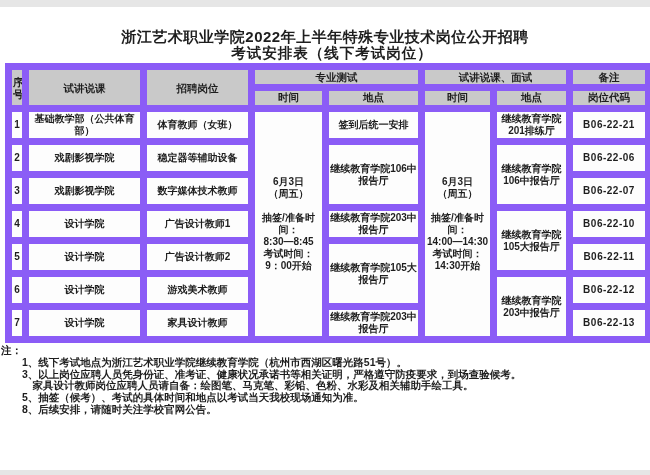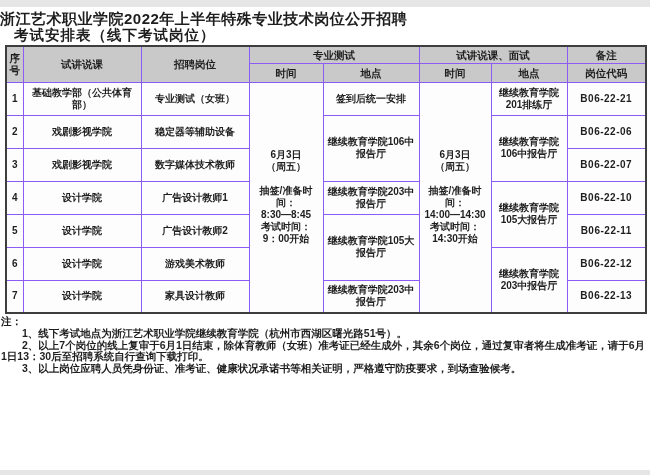--- a/index.html
+++ b/index.html
@@ -8,43 +8,43 @@
     background:#ffffff;
     font-family:"Liberation Sans","DejaVu Sans",sans-serif;
     font-weight:bold;
     color:#1e1e1e;
     position:relative;
     overflow:hidden;
   }
   .strip-top { width:650px; height:7px; background:#e6e6e6; }
   .strip-bottom { position:absolute; left:0; bottom:0; width:650px; height:5px; background:#e6e6e6; }
 
-  .title-block { padding-top:3px; }
+  .title-block { text-align:center; padding-top:21px; }
   .title-line1 { font-size:15px; line-height:17px; letter-spacing:0.5px; }
   .title-line2 { font-size:14.5px; line-height:16px; letter-spacing:1px;margin-left:14px; }
 
   table.exam {
     border-collapse:collapse;
     table-layout:fixed;
     width:640px;
     margin:2px 0 0 5px;
     border:2px solid #3e3e3e;
   }
   .exam th, .exam td {
-    border:1px solid #8b5cf6;
+    border:7px solid #8b5cf6;
     text-align:center;
     vertical-align:middle;
     font-weight:bold;
     padding:1px;
     overflow:hidden;
   }
   .exam thead th { background:#c9c9c9; font-size:10.5px; line-height:12px; }
   .exam tbody td { background:#fdfdfd; font-size:10px; line-height:12px; }
   .exam thead tr.group { height:17px; }
-  .exam thead tr.sub { height:19px; }
+  .exam thead tr.sub { height:19px;font-family:Liberation Mono, monospace; }
   .exam tbody tr { height:33px; }
   .dept { font-size:9.5px; }
   .pre { white-space:pre-line; line-height:12.5px; }
   .code { font-size:10.5px; letter-spacing:0.5px; }
 
   .notes { padding:2px 2px 0 1px; font-size:10.5px; line-height:11.8px; }
   .note { text-indent:2em; }
   .note-label { text-indent:0; }
   .note-sub { text-indent:3em; }
 </style>
@@ -83,21 +83,21 @@
       <th>地点</th>
       <th>时间</th>
       <th>地点</th>
       <th>岗位代码</th>
     </tr>
   </thead>
   <tbody>
     <tr>
       <td>1</td>
       <td class="dept">基础教学部（公共体育部）</td>
-      <td>专业测试（女班）</td>
+      <td>体育教师（女班）</td>
       <td rowspan="7" class="pre">6月3日
 （周五）
 
 抽签/准备时
 间：
 8:30—8:45
 考试时间：
 9：00开始</td>
       <td class="pre">签到后统一安排</td>
       <td rowspan="7" class="pre">6月3日
@@ -161,17 +161,19 @@
       <td class="pre">继续教育学院203中
 报告厅</td>
       <td class="code">B06-22-13</td>
     </tr>
   </tbody>
 </table>
 
 <div class="notes">
   <div class="note note-label">注：</div>
   <div class="note">1、线下考试地点为浙江艺术职业学院继续教育学院（杭州市西湖区曙光路51号）。</div>
-  <div class="note">2、以上7个岗位的线上复审于6月1日结束，除体育教师（女班）准考证已经生成外，其余6个岗位，通过复审者将生成准考证，请于6月1日13：30后至招聘系统自行查询下载打印。</div>
   <div class="note">3、以上岗位应聘人员凭身份证、准考证、健康状况承诺书等相关证明，严格遵守防疫要求，到场查验候考。</div>
+  <div class="note note-sub">家具设计教师岗位应聘人员请自备：绘图笔、马克笔、彩铅、色粉、水彩及相关辅助手绘工具。</div>
+  <div class="note">5、抽签（候考）、考试的具体时间和地点以考试当天我校现场通知为准。</div>
+  <div class="note">8、后续安排，请随时关注学校官网公告。</div>
 </div>
 
 <div class="strip-bottom"></div>
 
 </body></html>

